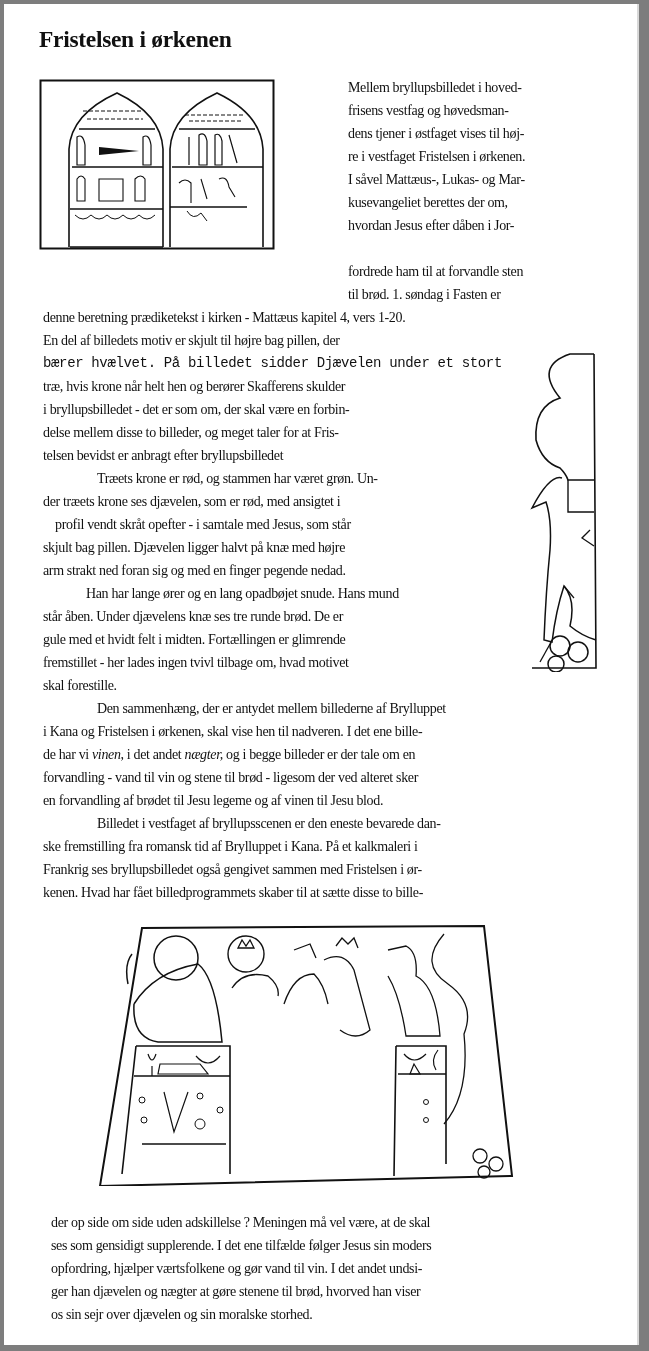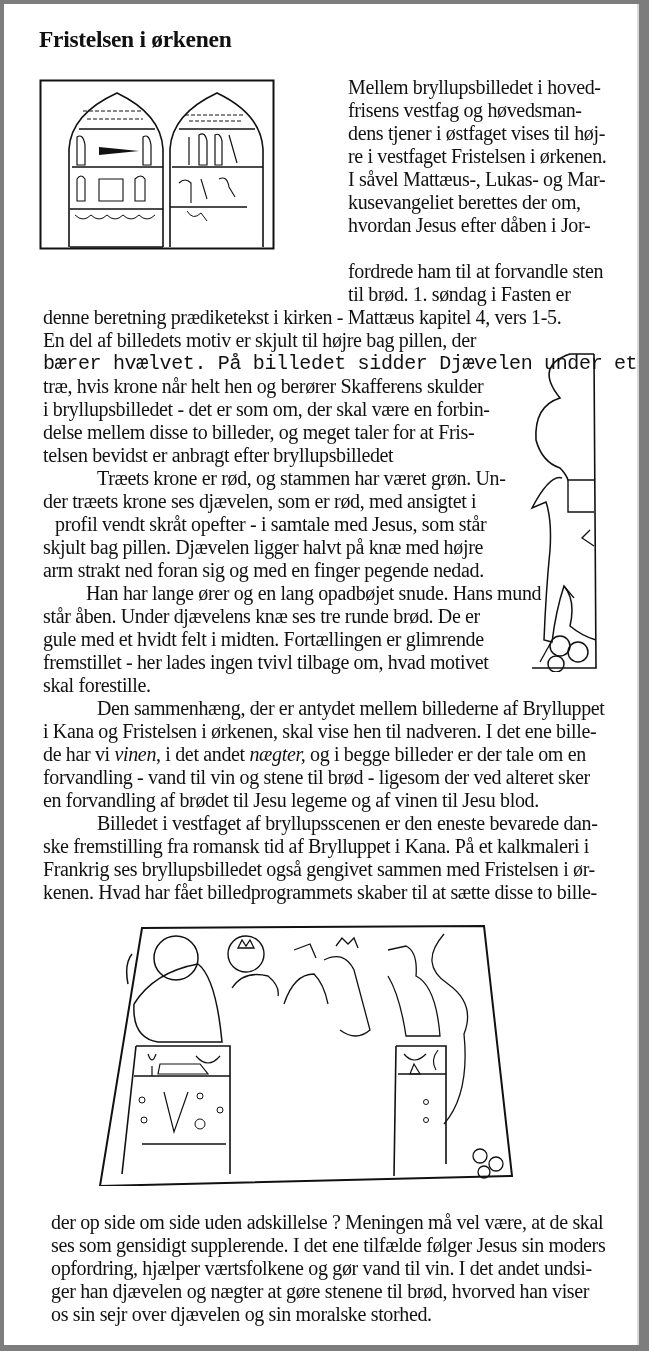--- a/index.html
+++ b/index.html
@@ -17,21 +17,21 @@
     border-right: 2px solid #d8d8d8;
   }
   .title {
     position: absolute; left: 35px; top: 22px;
     font-size: 23.5px; font-weight: bold;
     letter-spacing: -0.3px;
     white-space: nowrap;
   }
   .line {
     position: absolute; white-space: nowrap;
-    font-size: 20px; line-height: 23px;
+    font-size: 14px; line-height: 23px;
     letter-spacing: -0.35px;
     transform-origin: left top;
   }
   .line i { font-style: italic; }
   .fig { position: absolute; }
   svg { display: block; }
 </style>
 </head>
 <body>
 
@@ -113,21 +113,21 @@
   <div class="line" style="left:344px; top:72px;">Mellem bryllupsbilledet i hoved-</div>
   <div class="line" style="left:344px; top:95px;">frisens vestfag og høvedsman-</div>
   <div class="line" style="left:344px; top:118px;">dens tjener i østfaget vises til høj-</div>
   <div class="line" style="left:344px; top:141px;">re i vestfaget Fristelsen i ørkenen.</div>
   <div class="line" style="left:344px; top:164px;">I såvel Mattæus-, Lukas- og Mar-</div>
   <div class="line" style="left:344px; top:187px;">kusevangeliet berettes der om,</div>
   <div class="line" style="left:344px; top:210px;">hvordan Jesus efter dåben i Jor-</div>
   <div class="line" style="left:344px; top:256px;">fordrede ham til at forvandle sten</div>
   <div class="line" style="left:344px; top:279px;">til brød. 1. søndag i Fasten er</div>
 
-  <div class="line" style="left:39px; top:302px;">denne beretning prædiketekst i kirken - Mattæus kapitel 4, vers 1-5.</div>
+  <div class="line" style="left:39px; top:302px;">denne beretning prædiketekst i kirken - Mattæus kapitel 4, vers 1-20.</div>
 
   <div class="line" style="left:39px; top:325px;">En del af billedets motiv er skjult til højre bag pillen, der</div>
   <div class="line" style="left:39px; top:348px;font-family:Liberation Mono, monospace;">bærer hvælvet. På billedet sidder Djævelen under et stort</div>
   <div class="line" style="left:39px; top:371px;">træ, hvis krone når helt hen og berører Skafferens skulder</div>
   <div class="line" style="left:39px; top:394px;">i bryllupsbilledet - det er som om, der skal være en forbin-</div>
   <div class="line" style="left:39px; top:417px;">delse mellem disse to billeder, og meget taler for at Fris-</div>
   <div class="line" style="left:39px; top:440px;">telsen bevidst er anbragt efter bryllupsbilledet</div>
   <div class="line" style="left:93px; top:463px;">Træets krone er rød, og stammen har været grøn. Un-</div>
   <div class="line" style="left:39px; top:486px;">der træets krone ses djævelen, som er rød, med ansigtet i</div>
   <div class="line" style="left:51px; top:509px;">profil vendt skråt opefter - i samtale med Jesus, som står</div>

